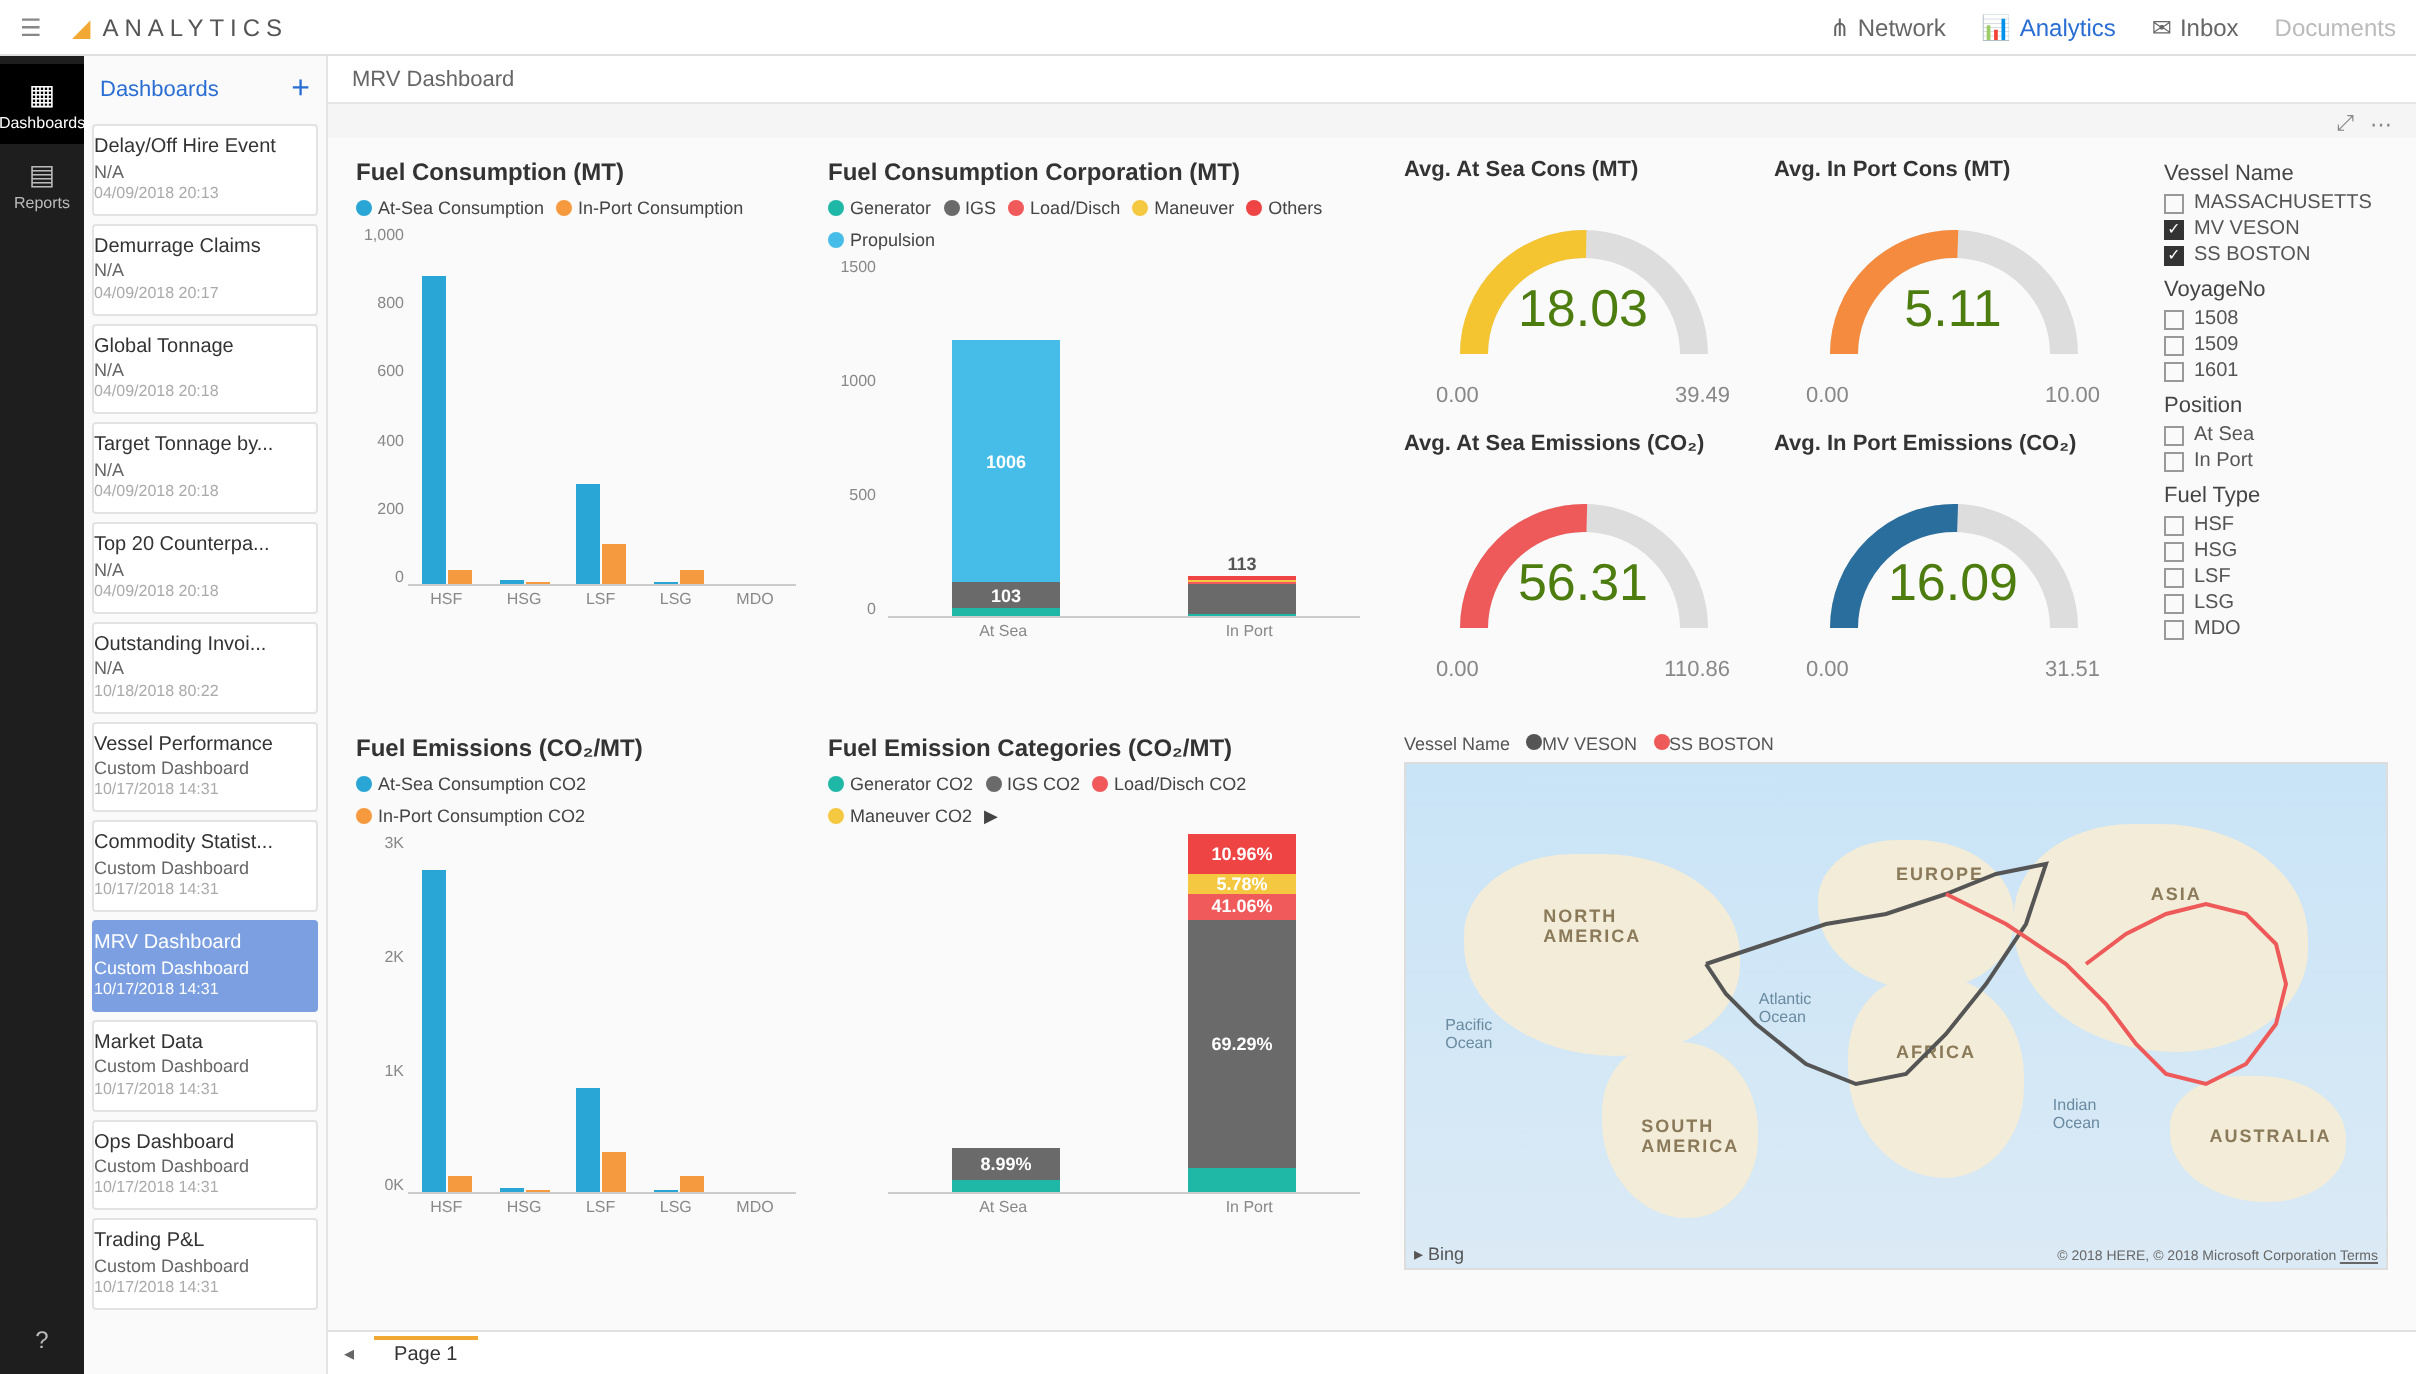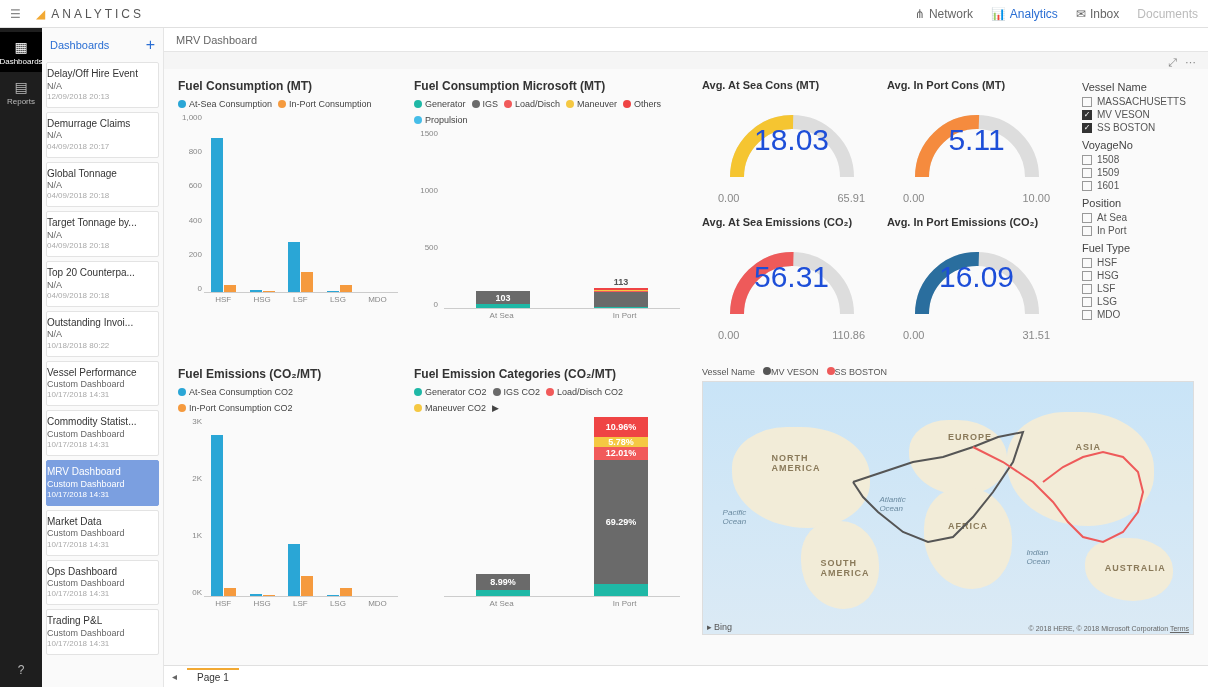--- a/index.html
+++ b/index.html
@@ -54,33 +54,33 @@
 .c-grey{background:#6a6a6a}
 .c-red{background:#f15a5a}
 .c-yellow{background:#f5c842}
 .c-lgrey{background:#ef4444}
 .c-sky{background:#46bde8}
 .gauges{display:grid;grid-template-columns:1fr 1fr;grid-template-rows:1fr 1fr;gap:6px}
 .gauge{display:flex;flex-direction:column}
 .gauge-title{font-weight:600;font-size:11px;color:#333;margin-bottom:2px}
 .gauge-body{position:relative;flex:1;display:flex;align-items:center;justify-content:center}
 .gauge-svg{width:160px;height:90px}
-.gauge-val{position:absolute;font-size:30px;color:#1d4ed8;top:30px}
+.gauge-val{position:absolute;font-size:26px;color:#4d7c0f;top:46px}
 .gauge-min,.gauge-max{position:absolute;bottom:6px;font-size:11px;color:#888}
 .gauge-min{left:16px}.gauge-max{right:16px}
 .filters{font-size:11px;color:#333;padding:2px 4px}
 .filters .fh{font-size:11px;color:#444;margin:6px 0 3px}
 .chk{display:flex;align-items:center;gap:5px;font-size:10px;color:#555;margin:2px 0;cursor:pointer}
 .chk .box{width:10px;height:10px;border:1px solid #999;display:inline-flex;align-items:center;justify-content:center;font-size:8px;color:#fff}
 .chk.checked .box{background:#333;border-color:#333}
 .map-area{grid-column:3 / span 2;display:flex;flex-direction:column}
 .map-legend{font-size:9px;display:flex;align-items:center;gap:8px;color:#555;margin-bottom:4px}
 .map{flex:1;background:linear-gradient(#c9e4f7,#dbeaf5);position:relative;border:1px solid #ddd;overflow:hidden}
 .continent{position:absolute;font-size:9px;color:#8a7a5a;font-weight:600;letter-spacing:1px}
-.oceantxt{position:absolute;font-size:8px;color:#6a8aa0;font-style:italic}
+.oceantxt{position:absolute;font-size:8px;color:#6a8aa0;}
 .map-footer{position:absolute;bottom:2px;right:4px;font-size:7px;color:#666}
 .map-bing{position:absolute;bottom:2px;left:4px;font-size:9px;color:#555}
 .land{position:absolute;background:#f2ecd8;border-radius:40% 50% 45% 55%}
 .tabbar{height:22px;background:#fff;border-top:1px solid #e0e0e0;display:flex;align-items:center;padding:0 8px;font-size:10px;color:#666;gap:10px}
 .tab{padding:2px 10px;cursor:pointer}
 .tab.active{border-top:2px solid #f2a933;color:#333}
 </style>
 </head>
 <body>
 
@@ -121,21 +121,21 @@
 
   <div class="sidebar">
     <div class="sidebar-head">
       <span>Dashboards</span>
       <span class="plus">+</span>
     </div>
     <div class="dash-list" id="dash-list">
         <div class="dash-card">
           <div class="t">Delay/Off Hire Event</div>
           <div class="s">N/A</div>
-          <div class="d">12/09/2018 20:13</div>
+          <div class="d">04/09/2018 20:13</div>
         </div>
         <div class="dash-card">
           <div class="t">Demurrage Claims</div>
           <div class="s">N/A</div>
           <div class="d">04/09/2018 20:17</div>
         </div>
         <div class="dash-card">
           <div class="t">Global Tonnage</div>
           <div class="s">N/A</div>
           <div class="d">04/09/2018 20:18</div>
@@ -246,21 +246,21 @@
               <span>HSF</span>
               <span>HSG</span>
               <span>LSF</span>
               <span>LSG</span>
               <span>MDO</span>
             </div>
         </div>
       </div>
 
       <div class="card">
-        <div class="card-title">Fuel Consumption Microsoft (MT)</div>
+        <div class="card-title">Fuel Consumption Corporation (MT)</div>
         <div class="legend">
           <span>
               <i class="dot c-teal"></i>
               <span>Generator</span>
             </span>
           <span>
               <i class="dot c-grey"></i>
               <span>IGS</span>
             </span>
           <span>
@@ -285,20 +285,23 @@
               <span>1500</span>
               <span>1000</span>
               <span>500</span>
               <span>0</span>
             </div>
           <div class="stack-plot">
             <div class="stack" style="height:77%">
               <div class="seg c-teal" style="height:3%"></div>
               <div class="seg c-grey" style="height:9%">
                   <span class="lbl">103</span>
+                </div>
+              <div class="seg c-sky" style="height:88%">
+                  <span class="lbl">1006</span>
                 </div>
             </div>
             <div class="stack" style="height:11%">
               <div class="seg c-teal" style="height:6%"></div>
               <div class="seg c-grey" style="height:76%">
                   <span class="lbl" style="top:-10px;color:#555">113</span>
                 </div>
               <div class="seg c-red" style="height:6%"></div>
               <div class="seg c-yellow" style="height:6%"></div>
               <div class="seg c-lgrey" style="height:6%"></div>
@@ -314,21 +317,21 @@
       <div class="card gauges">
         <div class="gauge">
           <div class="gauge-title">Avg. At Sea Cons (MT)</div>
           <div class="gauge-body">
               <svg class="gauge-svg" viewBox="0 0 160 90">
     <path d="M 25 70 A 55 55 0 0 1 135 70" stroke="#ddd" stroke-width="14" fill="none"></path>
     <path d="M 25 70 A 55 55 0 0 1 81.1 15.0" stroke="#f5c531" stroke-width="14" fill="none"></path>
   </svg>
   <div class="gauge-val">18.03</div>
   <div class="gauge-min">0.00</div>
-  <div class="gauge-max">65.91</div>
+  <div class="gauge-max">39.49</div>
             </div>
         </div>
         <div class="gauge">
           <div class="gauge-title">Avg. In Port Cons (MT)</div>
           <div class="gauge-body">
               <svg class="gauge-svg" viewBox="0 0 160 90">
     <path d="M 25 70 A 55 55 0 0 1 135 70" stroke="#ddd" stroke-width="14" fill="none"></path>
     <path d="M 25 70 A 55 55 0 0 1 81.9 15.0" stroke="#f58b3e" stroke-width="14" fill="none"></path>
   </svg>
   <div class="gauge-val">5.11</div>
@@ -500,21 +503,21 @@
               <div class="seg c-grey" style="height:8.99%">
                   <span class="lbl">8.99%</span>
                 </div>
             </div>
             <div class="stack" style="height:100%">
               <div class="seg c-teal" style="height:6.81%"></div>
               <div class="seg c-grey" style="height:69.29%">
                   <span class="lbl">69.29%</span>
                 </div>
               <div class="seg c-red" style="height:7.16%">
-                  <span class="lbl">12.01%</span>
+                  <span class="lbl">41.06%</span>
                 </div>
               <div class="seg c-yellow" style="height:5.78%">
                   <span class="lbl">5.78%</span>
                 </div>
               <div class="seg c-lgrey" style="height:10.96%">
                   <span class="lbl">10.96%</span>
                 </div>
             </div>
           </div>
           <div class="x-axis">

